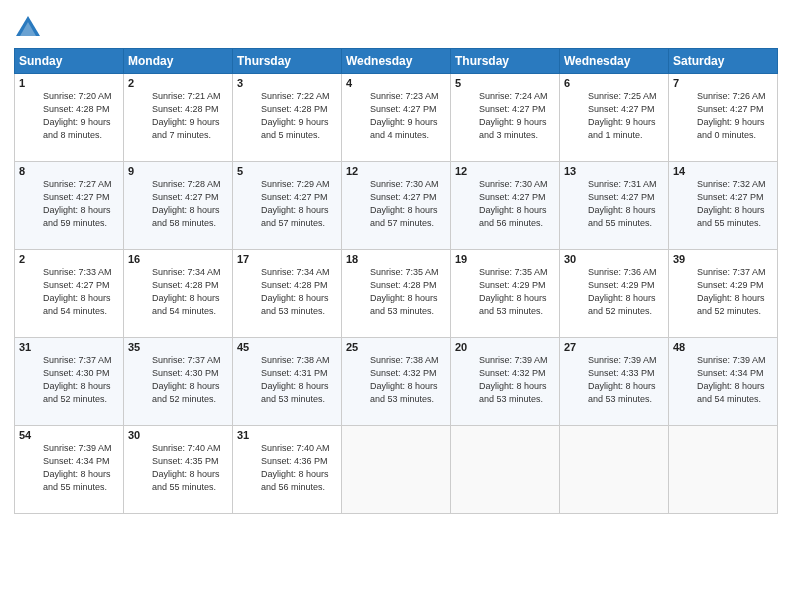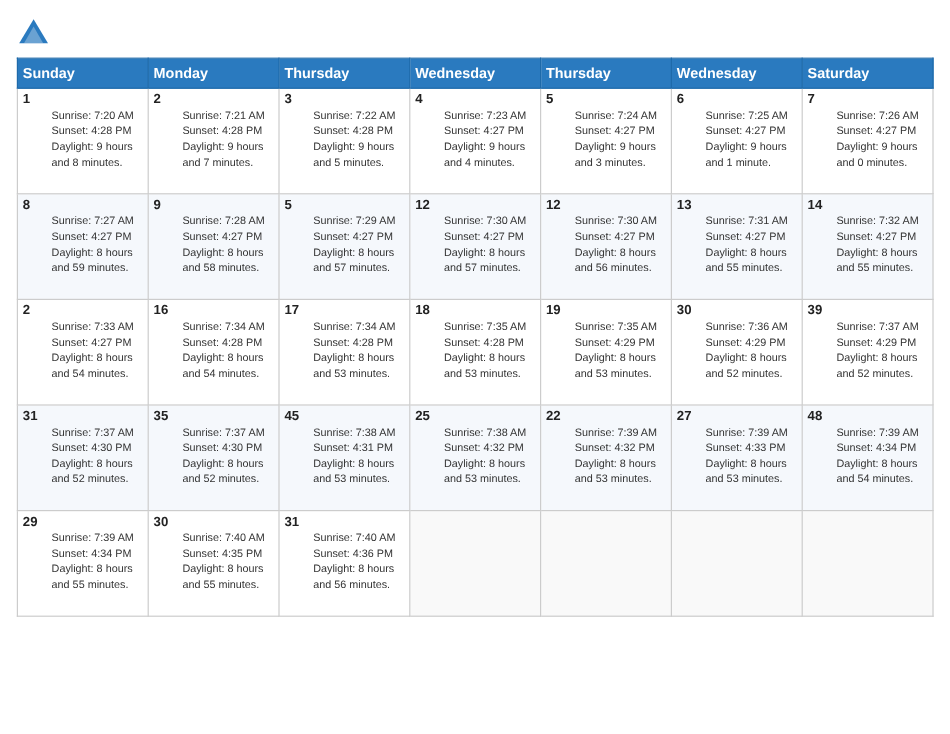--- a/index.html
+++ b/index.html
@@ -238,35 +238,35 @@
           </td>
           <td>
             <span class="day-num">45</span>
             <div class="day-info">Sunrise: 7:38 AM<br>Sunset: 4:31 PM<br>Daylight: 8 hours and 53 minutes.</div>
           </td>
           <td>
             <span class="day-num">25</span>
             <div class="day-info">Sunrise: 7:38 AM<br>Sunset: 4:32 PM<br>Daylight: 8 hours and 53 minutes.</div>
           </td>
           <td>
-            <span class="day-num">22</span>
+            <span class="day-num">20</span>
             <div class="day-info">Sunrise: 7:39 AM<br>Sunset: 4:32 PM<br>Daylight: 8 hours and 53 minutes.</div>
           </td>
           <td>
             <span class="day-num">27</span>
             <div class="day-info">Sunrise: 7:39 AM<br>Sunset: 4:33 PM<br>Daylight: 8 hours and 53 minutes.</div>
           </td>
           <td>
             <span class="day-num">48</span>
             <div class="day-info">Sunrise: 7:39 AM<br>Sunset: 4:34 PM<br>Daylight: 8 hours and 54 minutes.</div>
           </td>
         </tr>
         <tr>
           <td>
-            <span class="day-num">29</span>
+            <span class="day-num">54</span>
             <div class="day-info">Sunrise: 7:39 AM<br>Sunset: 4:34 PM<br>Daylight: 8 hours and 55 minutes.</div>
           </td>
           <td>
             <span class="day-num">30</span>
             <div class="day-info">Sunrise: 7:40 AM<br>Sunset: 4:35 PM<br>Daylight: 8 hours and 55 minutes.</div>
           </td>
           <td>
             <span class="day-num">31</span>
             <div class="day-info">Sunrise: 7:40 AM<br>Sunset: 4:36 PM<br>Daylight: 8 hours and 56 minutes.</div>
           </td>

